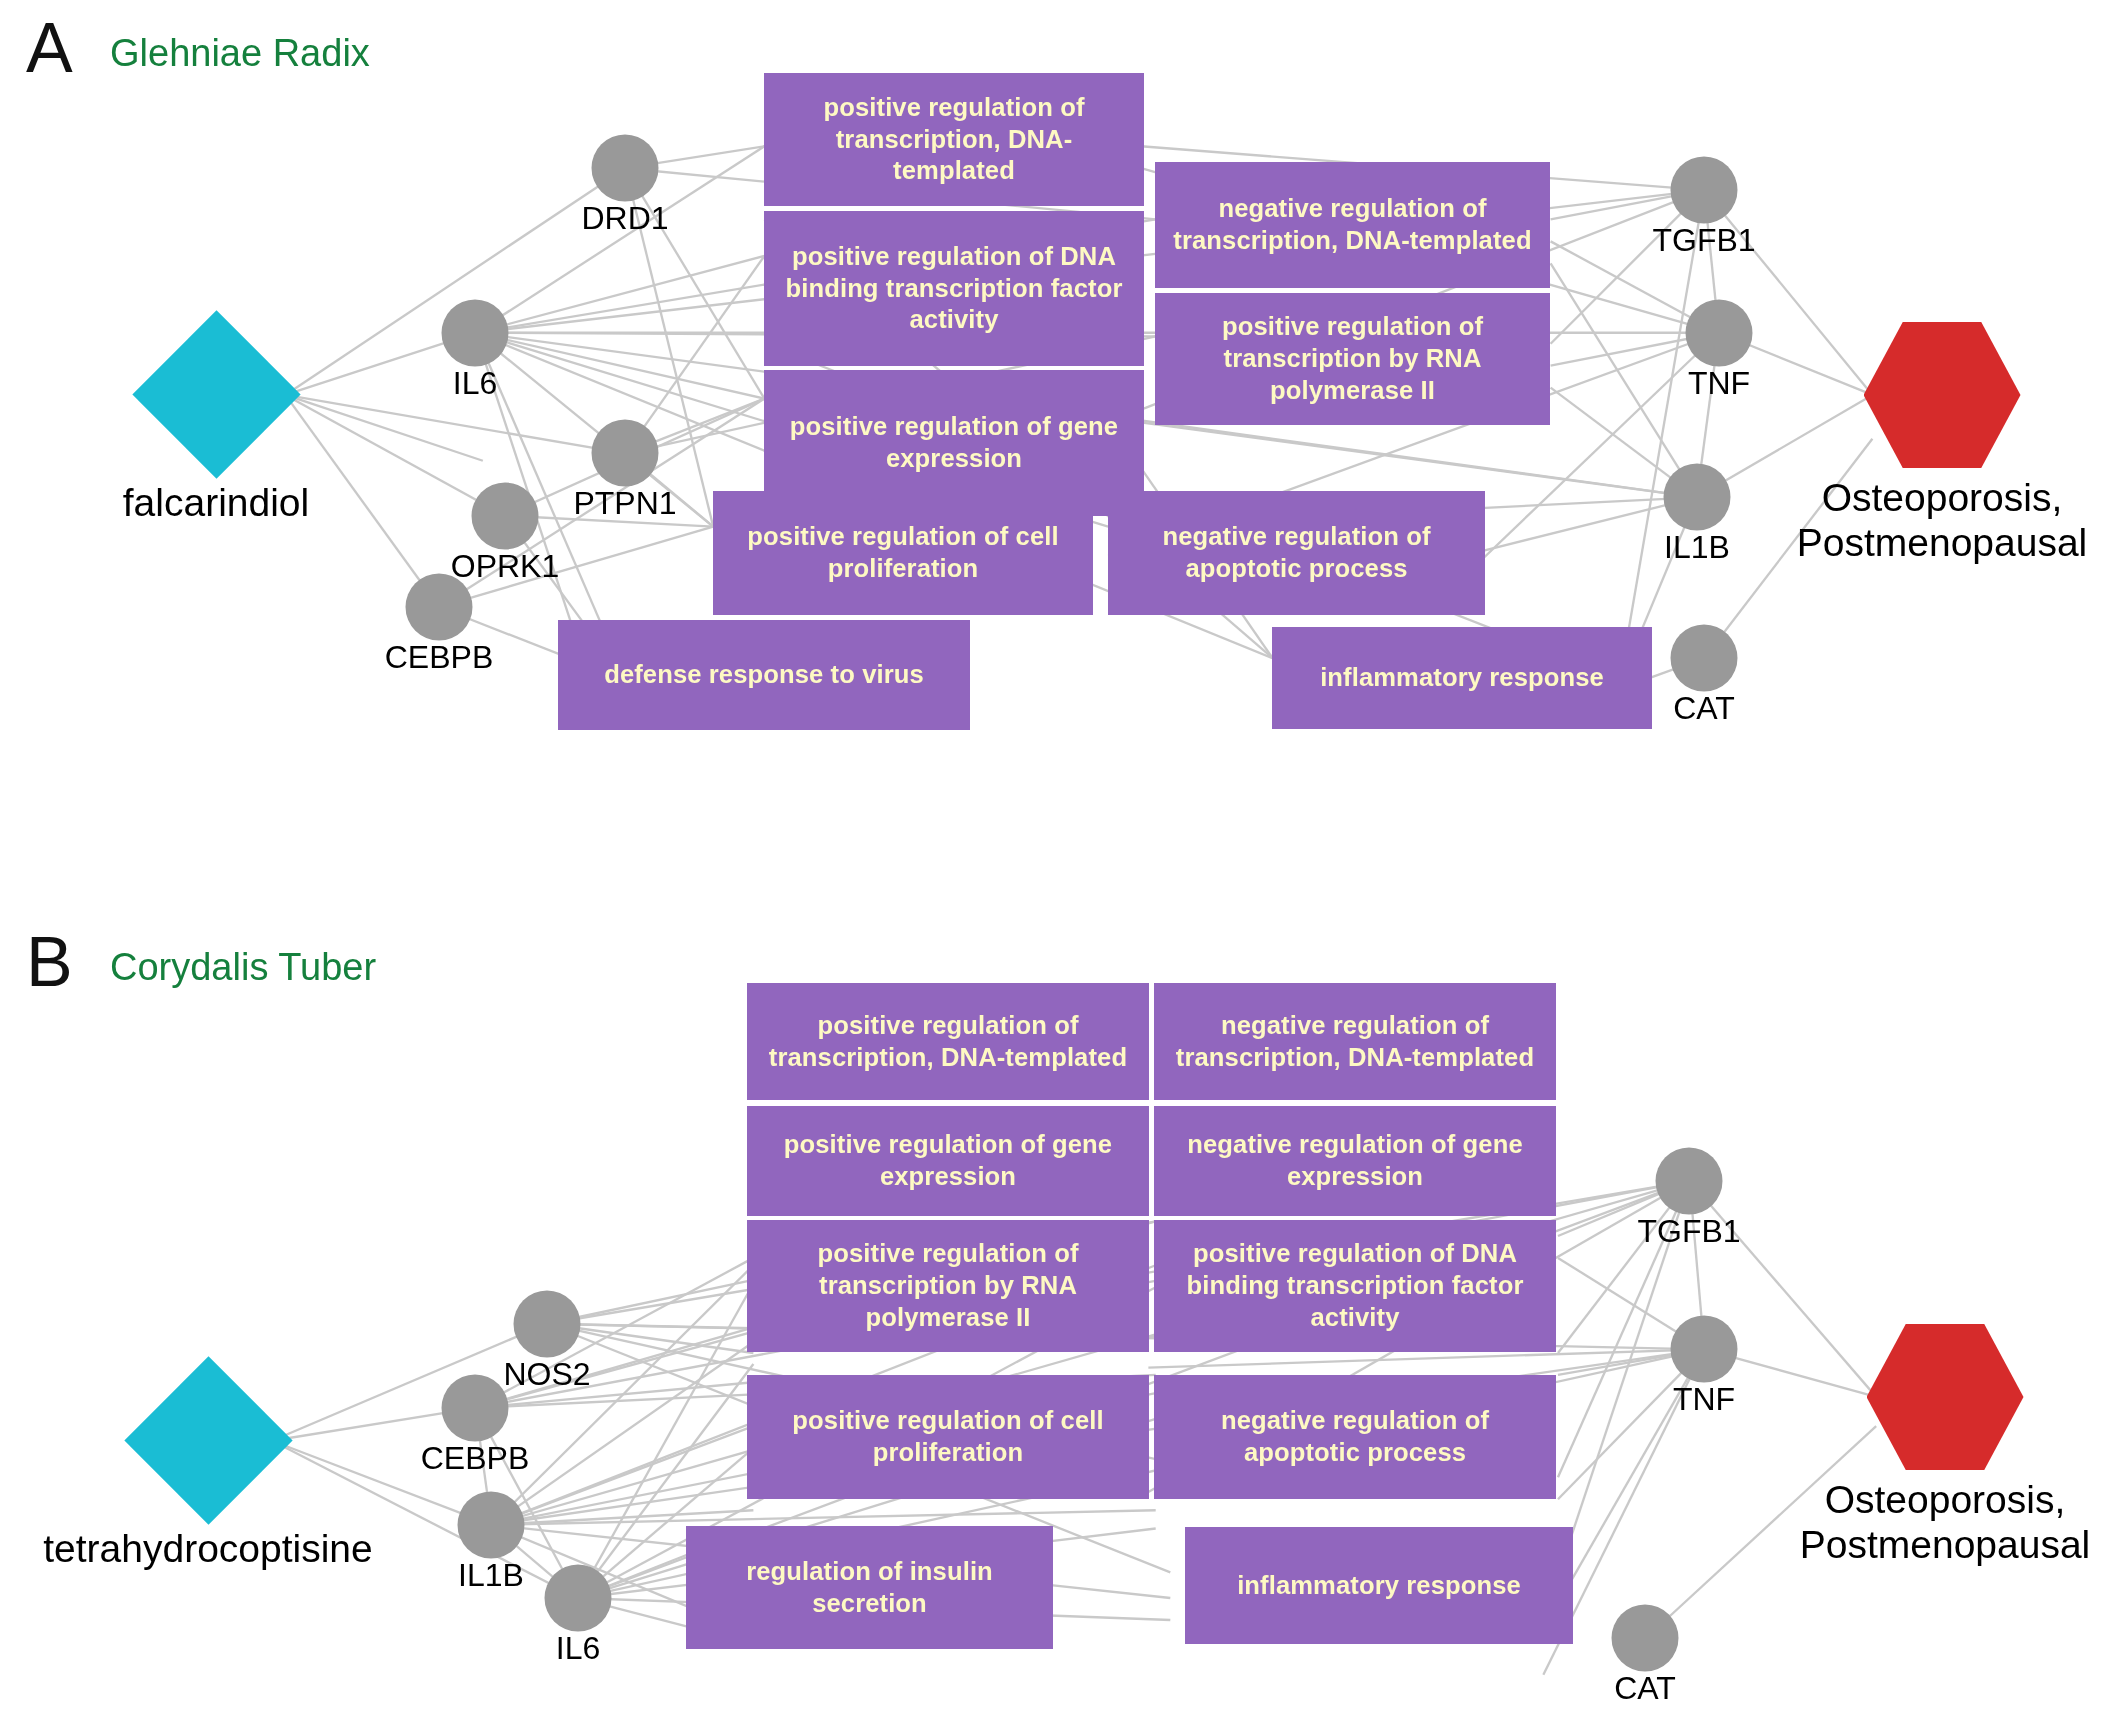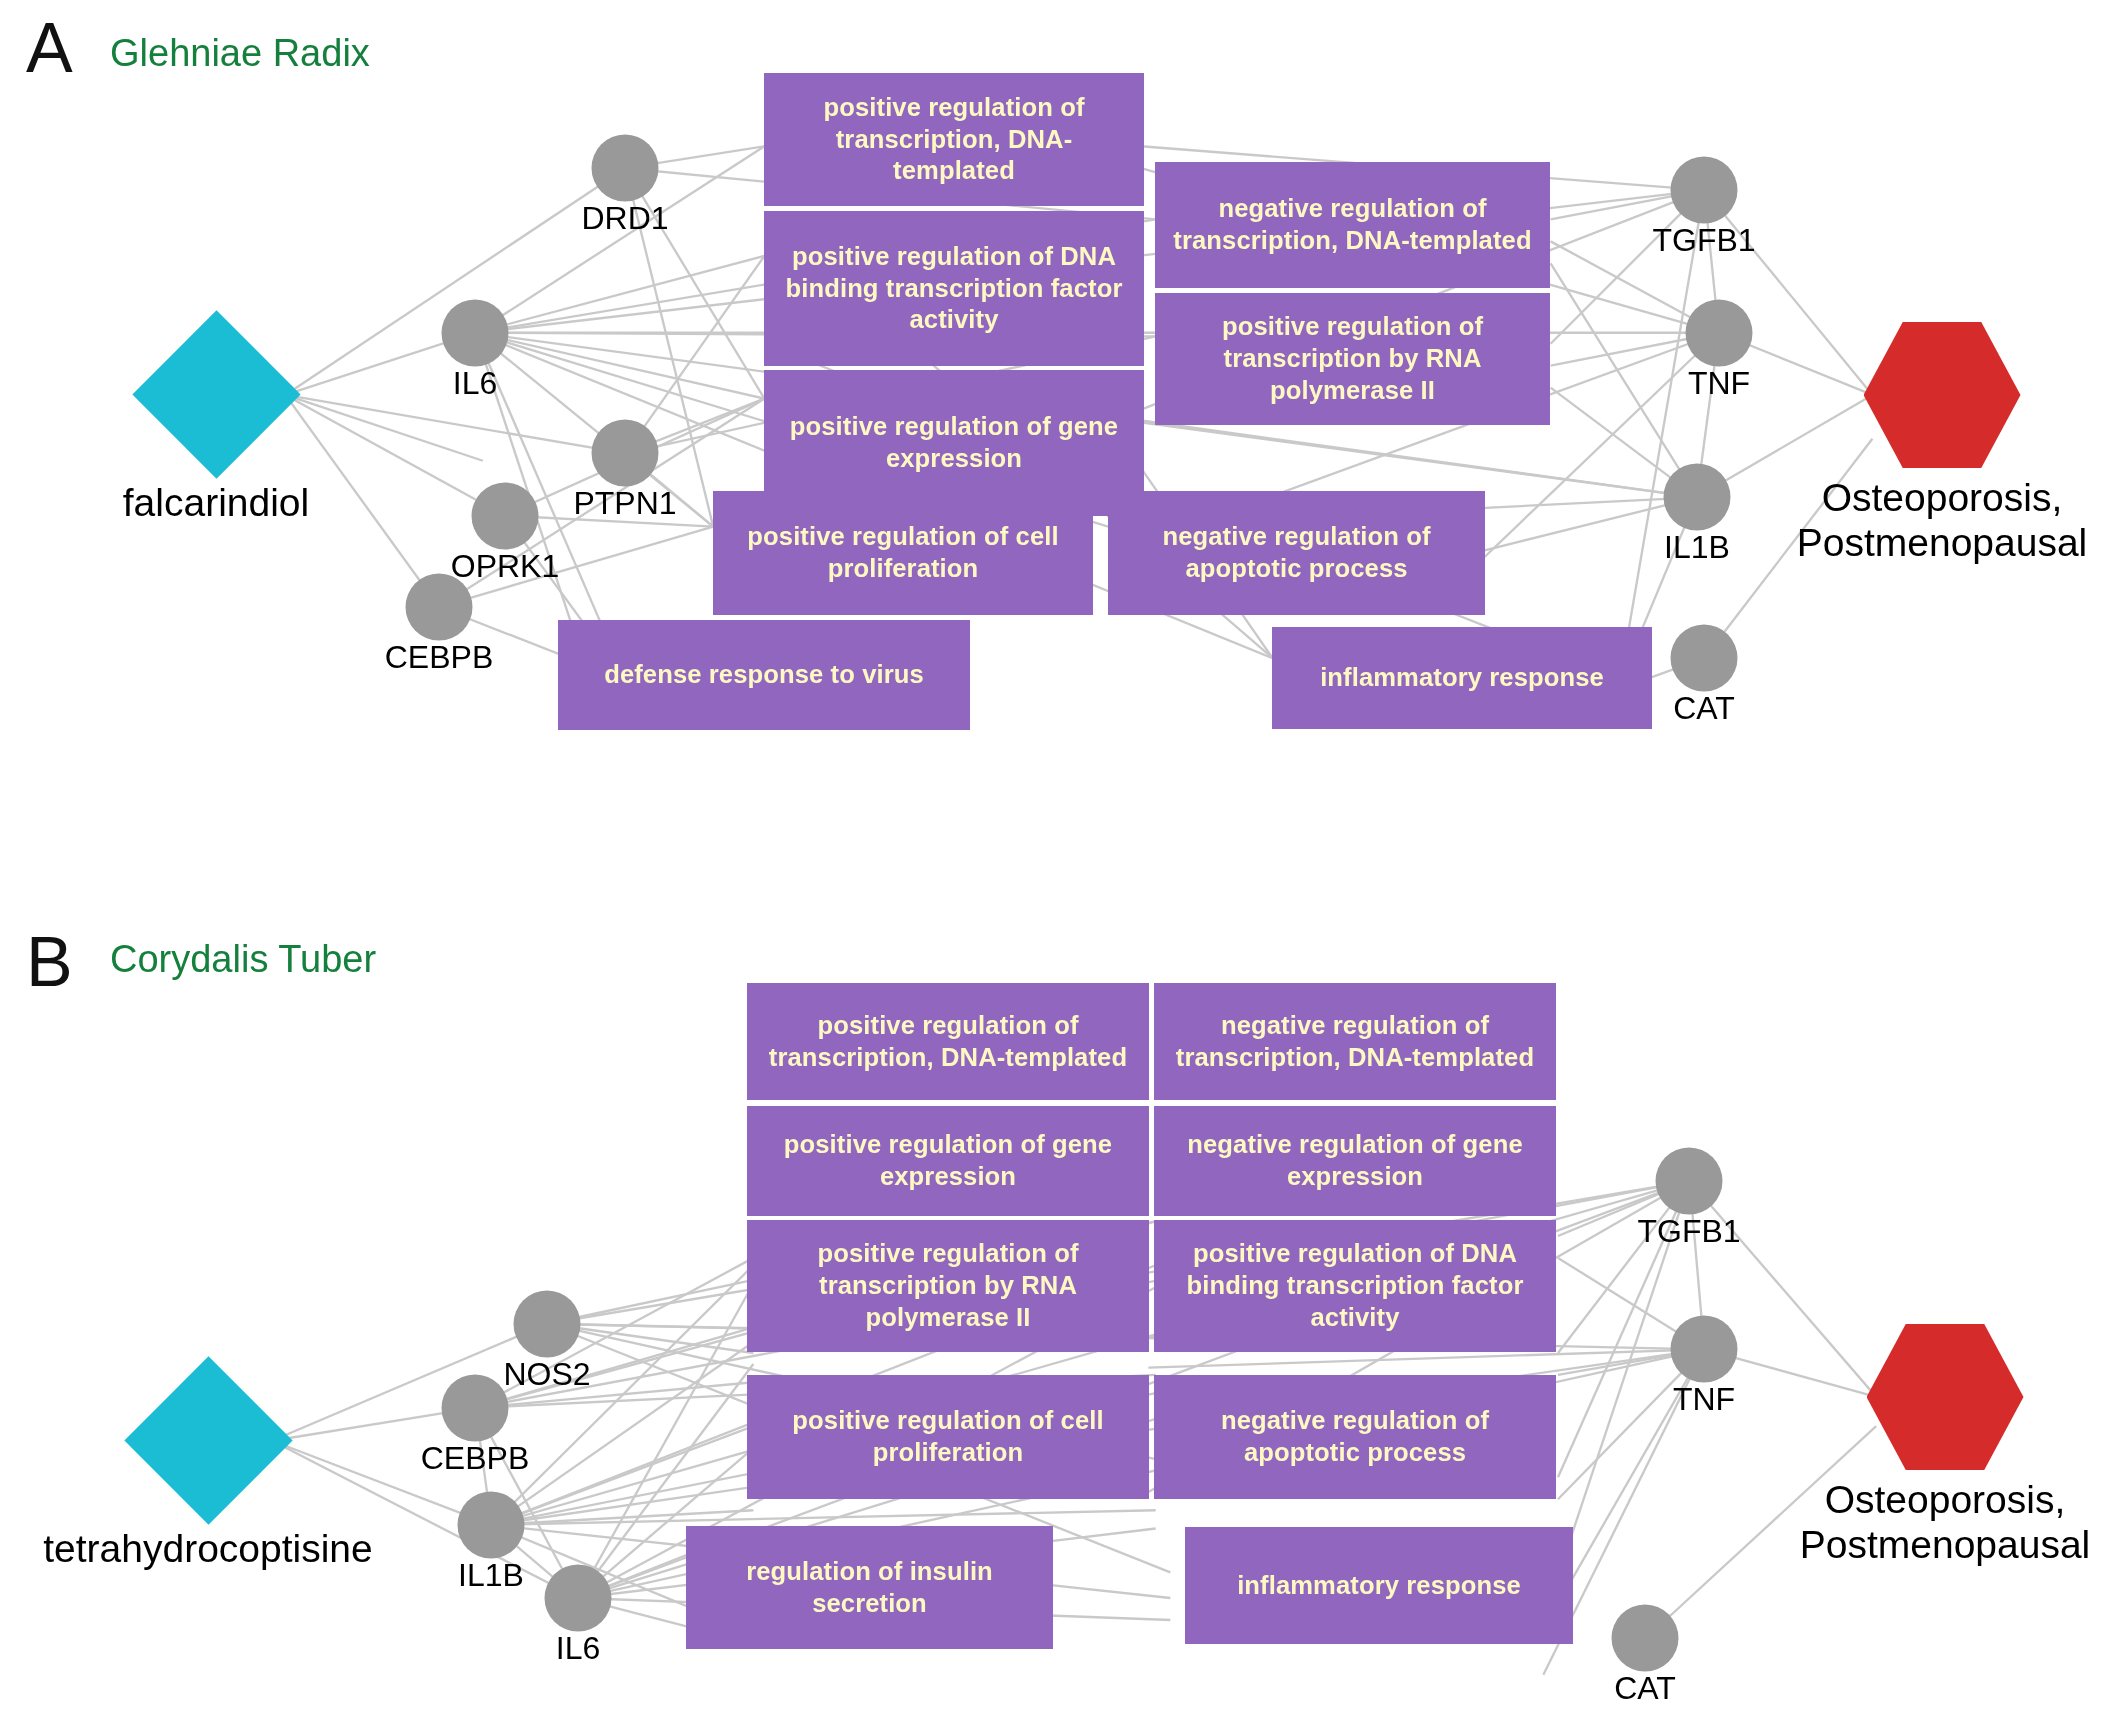--- a/index.html
+++ b/index.html
@@ -275,21 +275,21 @@
   <div class="go-box" style="left:713px; top:491px; width:380px; height:124px;">positive regulation of cell proliferation</div>
   <div class="go-box" style="left:1108px; top:491px; width:377px; height:124px;">negative regulation of apoptotic process</div>
 
   <div class="go-box" style="left:558px; top:620px; width:412px; height:110px;">defense response to virus</div>
   <div class="go-box" style="left:1272px; top:627px; width:380px; height:102px;">inflammatory response</div>
 </div>
 
 <div class="panel" id="panel-b">
 
   <div class="panel-letter" style="left:26px; top:13px;">B</div>
-  <div class="panel-title" style="left:110px; top:26px;">Corydalis Tuber</div>
+  <div class="panel-title" style="left:110px; top:34px;">Corydalis Tuber</div>
 
   <svg class="net-svg" id="svg-b" viewBox="0 0 2897 1118">
 
     <path class="edge" d="M 372,720 L 748,560"></path>
     <path class="edge" d="M 372,720 L 650,675"></path>
     <path class="edge" d="M 372,720 L 672,835"></path>
     <path class="edge" d="M 372,720 L 790,935"></path>
 
     <path class="edge" d="M 748,560 L 1030,500"></path>
     <path class="edge" d="M 748,560 L 1030,600"></path>

